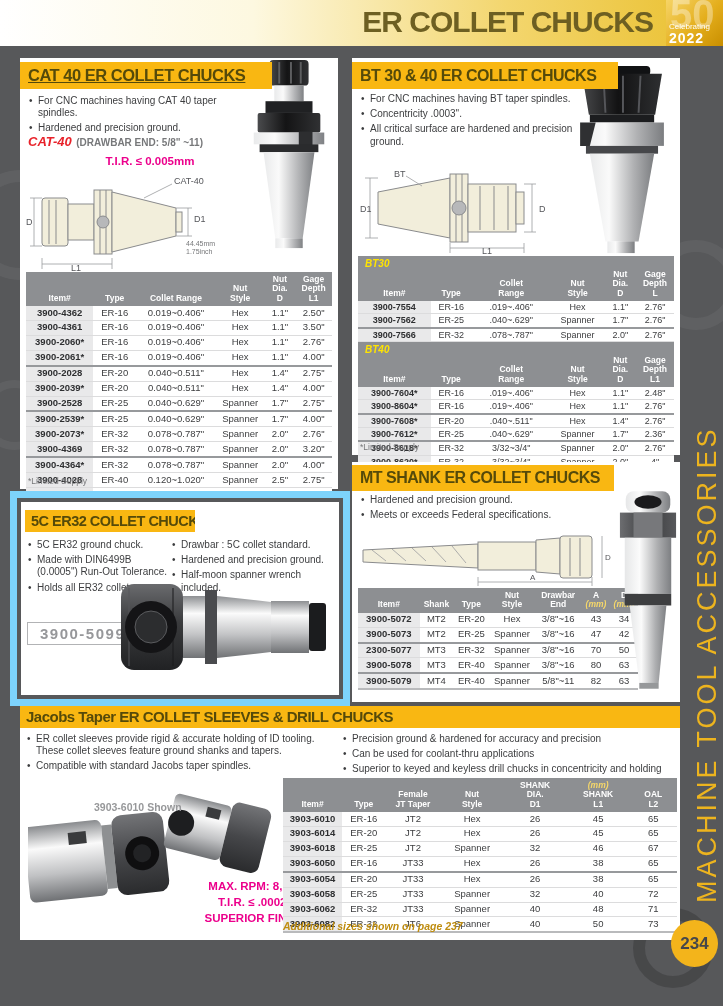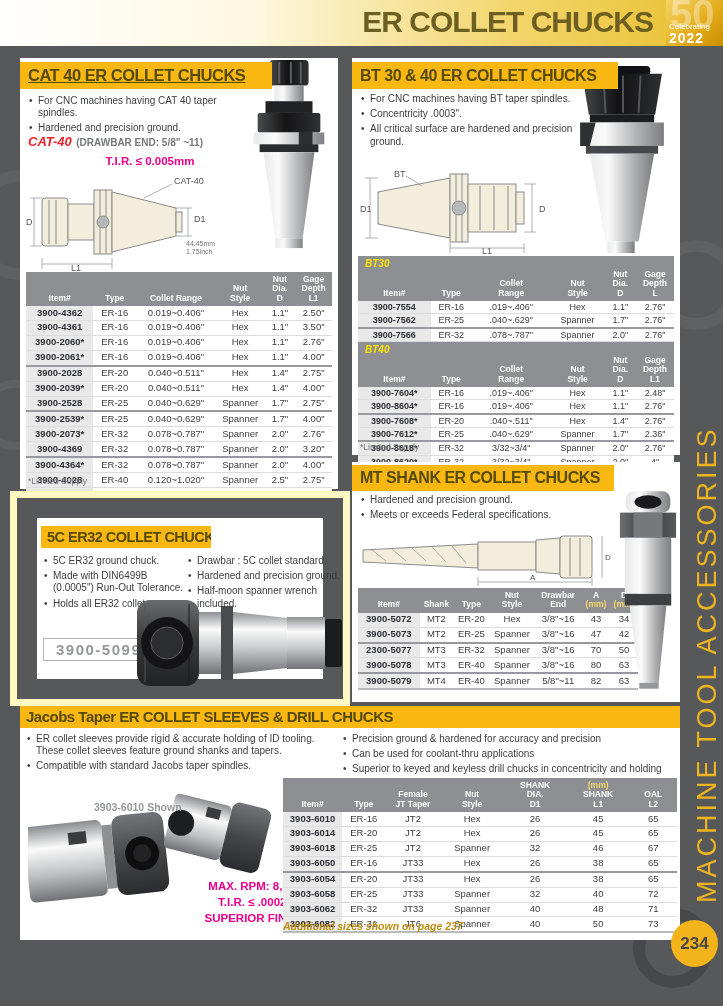--- a/index.html
+++ b/index.html
@@ -31,21 +31,21 @@
     font-size:27px; color:#edb41e; letter-spacing:3px; z-index:4; }
   .page-circle { position:absolute; right:5px; top:920px; width:47px; height:47px; border-radius:50%;
     background:#f3b41b; color:#46474a; font-weight:bold; font-size:17px;
     display:flex; align-items:center; justify-content:center; z-index:6; }
   
   .panel { position:absolute; background:#ffffff; }
   #cat-panel { left:20px; top:58px; width:318px; height:431px; }
   #bt-panel  { left:352px; top:58px; width:328px; height:397px; }
   #mt-panel  { left:352px; top:462px; width:328px; height:240px; }
   #c5-wrap   { position:absolute; left:10px; top:491px; width:340px; height:215px;
-    border:7px solid #fef9c3; background:#57585a; padding:20px; z-index:3; }
+    border:7px solid #7dd3fc; background:#57585a; padding:4px; z-index:3; }
   .c5-panel  { position:relative; width:100%; height:100%; background:#fff; }
   #jacobs-panel { left:20px; top:706px; width:660px; height:234px; }
   
   .title-bar { position:absolute; background:#f9b712; color:#554a0a; font-weight:bold;
     letter-spacing:-0.5px; white-space:nowrap; overflow:hidden; z-index:2; }
   .cat-title { top:4px; left:0; width:252px; height:27px; line-height:27px; font-size:16.5px; padding-left:8px;text-decoration:underline; }
   .bt-title  { top:4px; left:0; width:266px; height:27px; line-height:27px; font-size:16px;  padding-left:8px; }
   .mt-title  { top:3px; left:0; width:262px; height:26px; line-height:26px; font-size:16px;  padding-left:8px; }
   .c5-title  { top:8px; left:4px; width:170px; height:22px; line-height:22px; font-size:14.5px; padding-left:6px; }
   .jacobs-title { top:0; left:0; width:660px; height:22px; line-height:22px; font-size:15px; padding-left:6px; }
@@ -77,21 +77,21 @@
     color:#ec008c; font-weight:bold; font-size:11.5px; text-align:center; line-height:1.4; }
   .item-box { position:absolute; left:6px; top:120px; border:1px solid #b2b3b5; background:#fff;
     padding:2px 12px; font-size:15px; font-weight:bold; color:#96979a; letter-spacing:1.5px; }
   
   .tbl-wrap { position:absolute; }
   .tbl-label { position:absolute; top:2px; left:7px; font-size:10px; font-weight:bold; font-style:italic;
     color:#ffe400; z-index:3; }
   table.data-table { border-collapse:collapse; width:100%; table-layout:fixed; }
   table.data-table th { background:#8d8f92; color:#fff; font-weight:bold; font-size:8.5px;
     line-height:1.1; padding:3px 1px 3px; text-align:center; vertical-align:bottom; }
-  table.data-table .th-accent { color:#f5d76a; }
+  table.data-table .th-accent { color:#f5d76a;font-style:italic; }
   table.data-table td { text-align:center; color:#3c3d3f; border-bottom:1px solid #dcdcdd;
     font-size:9.5px; line-height:1.15; padding:1.5px 0; background:#fff; }
   table.data-table td.item-col { background:#e9e9ea; font-weight:bold; color:#2e2f31; }
   table.data-table tr.sep td { border-bottom:2px solid #97999c; }
   table.data-table tbody tr:last-child td { border-bottom:2px solid #b9babc; }
   .labeled table.data-table th { padding-top:14px; }
   #cat-table  { left:6px;  top:214px; width:306px; }
   #bt30-table { left:6px;  top:198px; width:316px; }
   #bt40-table { left:6px;  top:284px; width:316px; }
   #mt-table   { left:6px;  top:126px; width:280px; }

